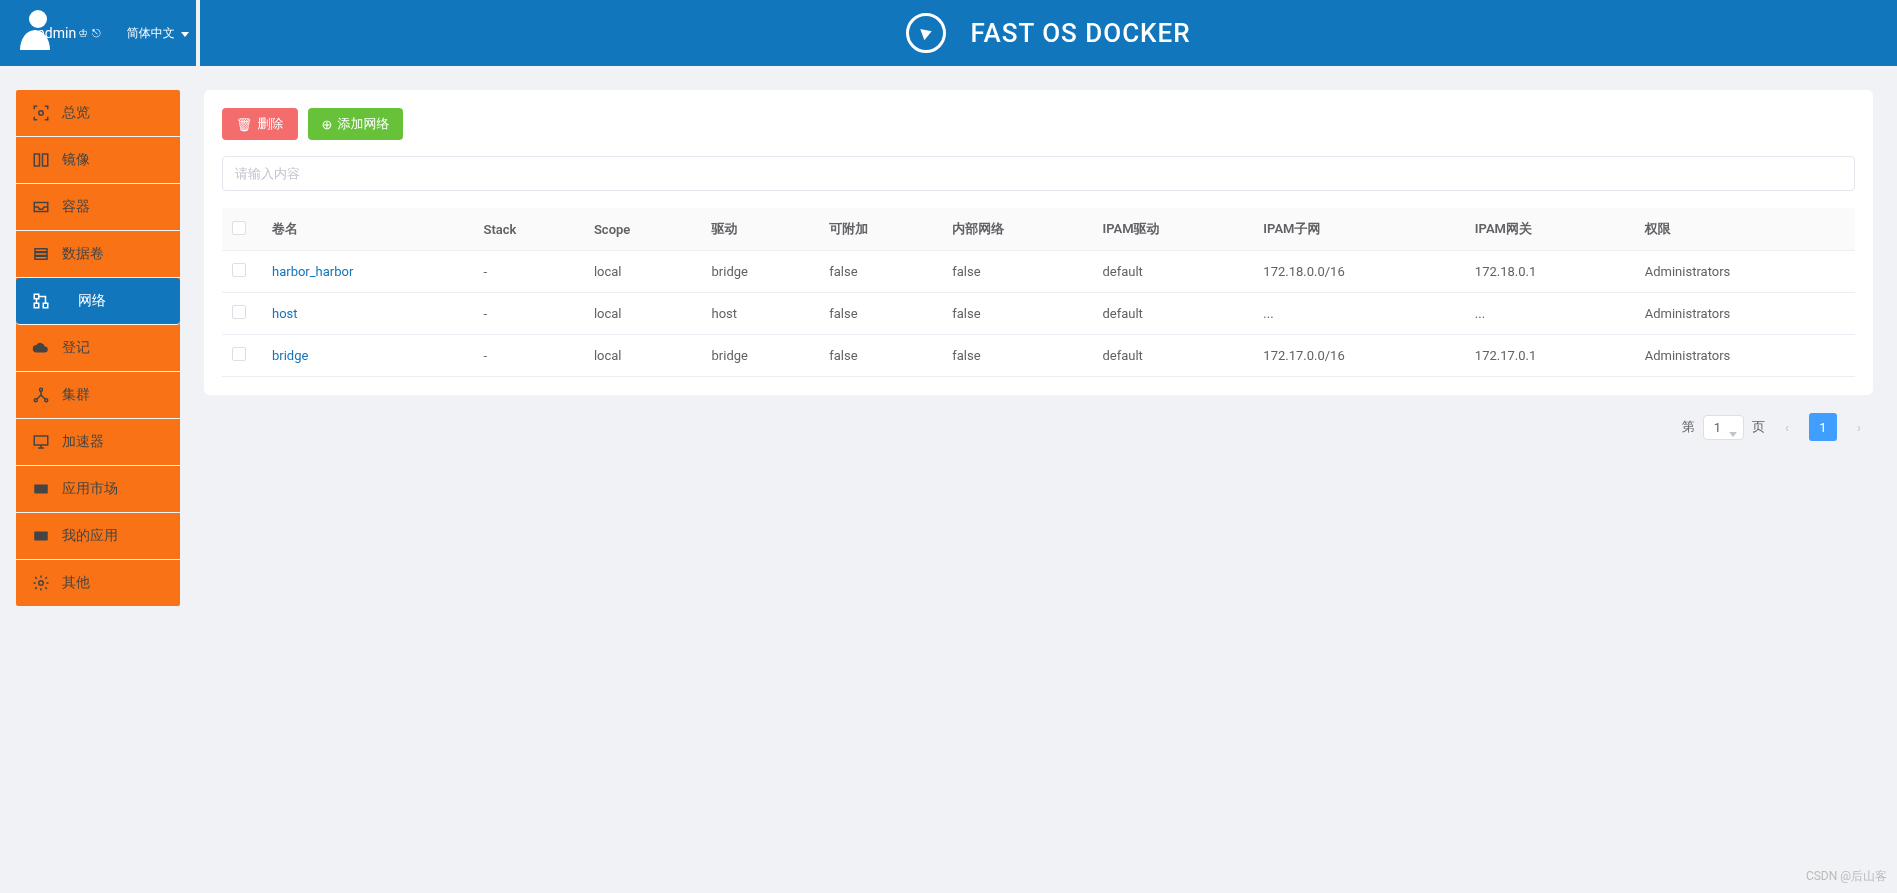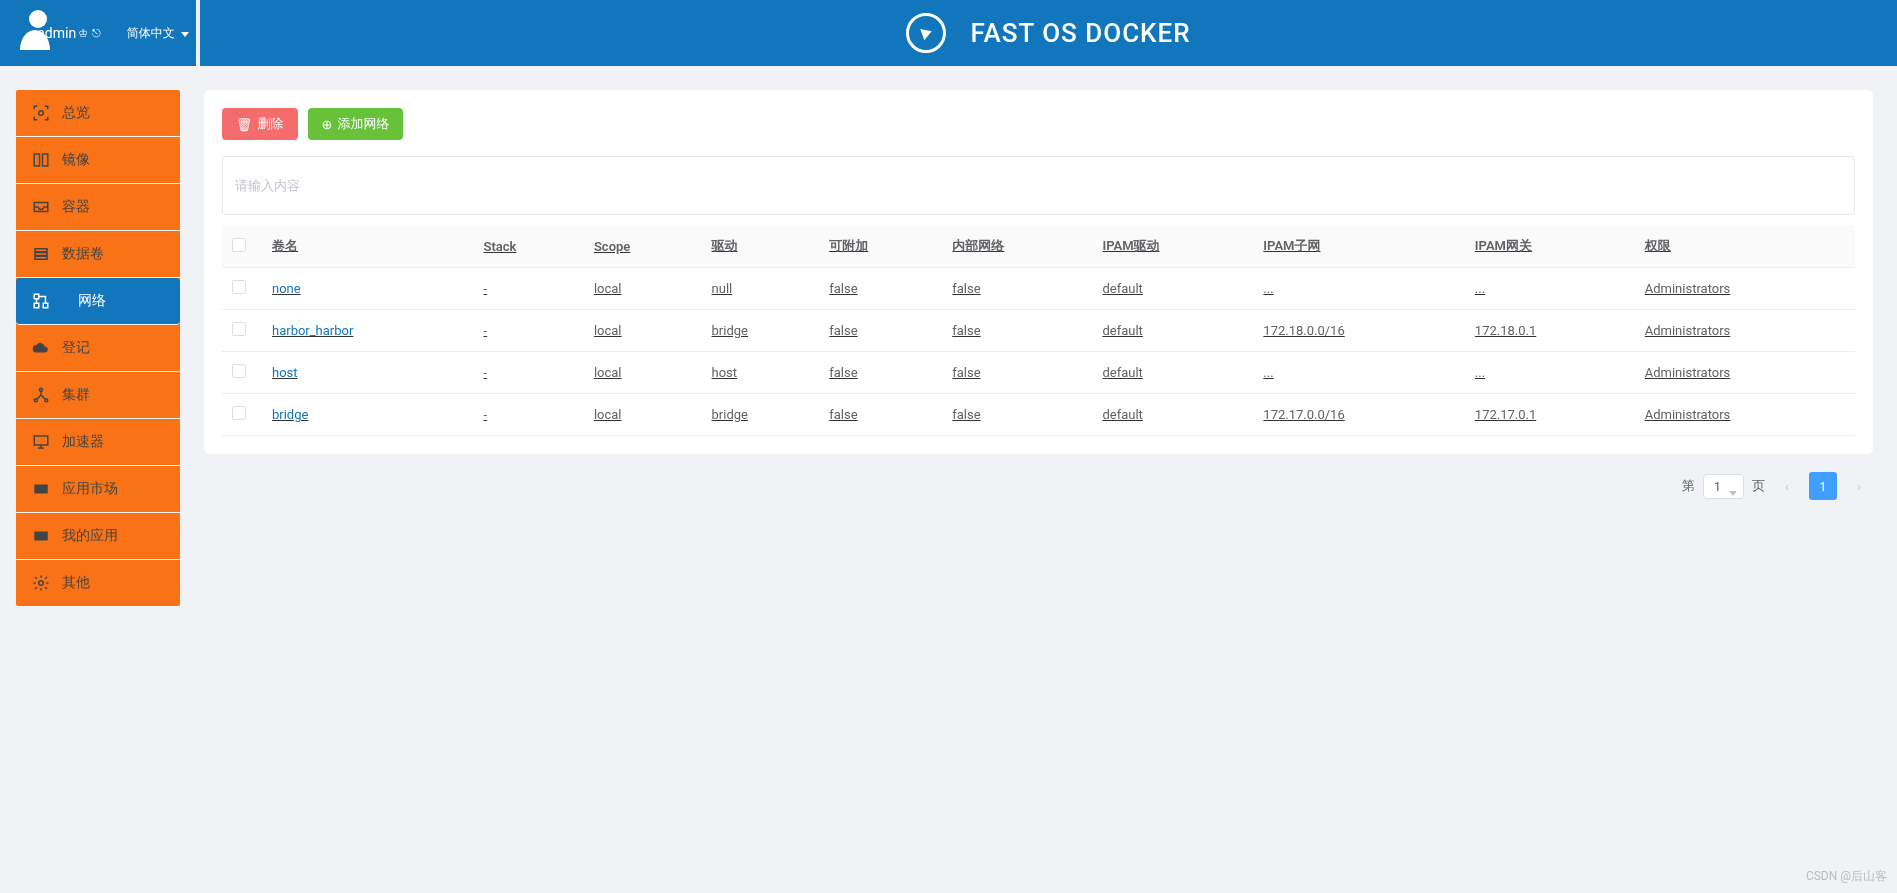--- a/index.html
+++ b/index.html
@@ -22,23 +22,23 @@
 .side-item { display: flex; align-items: center; gap: 12px; padding: 14px 16px; color: #444; cursor: pointer; border-bottom: 1px solid #f5f5f5; font-size: 14px; }
 .side-item:last-child { border-bottom: none; }
 .side-item.active { background: #1276bc; color: #fff; border-radius: 4px; gap: 28px; }
 .side-icon { width: 18px; height: 18px; display: inline-flex; align-items: center; justify-content: center; flex-shrink: 0; }
 .main { flex: 1; padding: 24px 24px 0 8px; }
 .panel { background: #fff; border-radius: 6px; padding: 18px; }
 .toolbar { display: flex; gap: 10px; margin-bottom: 16px; }
 .btn { border: none; border-radius: 4px; padding: 7px 14px; font-size: 13px; color: #fff; cursor: pointer; display: inline-flex; align-items: center; gap: 5px; }
 .btn-danger { background: #f56c6c; }
 .btn-success { background: #67c23a; }
-.search-input { width: 100%; border: 1px solid #e4e7ed; border-radius: 4px; padding: 21px 12px; font-size: 13px; color: #606266; margin-bottom: 10px; }
+.search-input { width: 100%; border: 1px solid #e4e7ed; border-radius: 4px; padding: 9px 12px; font-size: 13px; color: #606266; margin-bottom: 17px; }
 .search-input::placeholder { color: #c0c4cc; }
-table { width: 100%; border-collapse: collapse; text-decoration: underline; }
+table { width: 100%; border-collapse: collapse; }
 th, td { text-align: left; padding: 12px 10px; font-size: 13px; border-bottom: 1px solid #ebeef5; }
 th { color: #606266; font-weight: 600; background: #fafafa; }
 td { color: #606266; }
 .link { color: #1276bc; cursor: pointer; }
 .checkbox { width: 14px; height: 14px; border: 1px solid #dcdfe6; border-radius: 2px; display: inline-block; background: #fff; cursor: pointer; }
 .pager { display: flex; justify-content: flex-end; align-items: center; gap: 8px; margin-top: 18px; font-size: 13px; color: #606266; }
 .page-select { border: 1px solid #dcdfe6; border-radius: 4px; padding: 4px 22px 4px 10px; font-size: 13px; background: #fff; color: #606266; position: relative; cursor: pointer; }
 .page-btn { width: 28px; height: 28px; display: inline-flex; align-items: center; justify-content: center; border-radius: 3px; color: #c0c4cc; cursor: pointer; }
 .page-num { width: 28px; height: 28px; display: inline-flex; align-items: center; justify-content: center; border-radius: 3px; background: #409eff; color: #fff; font-size: 13px; }
 .watermark { position: fixed; right: 10px; bottom: 8px; color: #bbb; font-size: 12px; margin-top: 36px; }
@@ -201,33 +201,20 @@
               <th>内部网络</th>
               <th>IPAM驱动</th>
               <th>IPAM子网</th>
               <th>IPAM网关</th>
               <th>权限</th>
             </tr>
           </thead>
         <tbody id="tbody">
             <tr>
               <td><span class="checkbox"></span></td>
-              <td><span class="link">none</span></td>
-              <td>-</td>
-              <td>local</td>
-              <td>null</td>
-              <td>false</td>
-              <td>false</td>
-              <td>default</td>
-              <td>...</td>
-              <td>...</td>
-              <td>Administrators</td>
-            </tr>
-            <tr>
-              <td><span class="checkbox"></span></td>
               <td><span class="link">harbor_harbor</span></td>
               <td>-</td>
               <td>local</td>
               <td>bridge</td>
               <td>false</td>
               <td>false</td>
               <td>default</td>
               <td>172.18.0.0/16</td>
               <td>172.18.0.1</td>
               <td>Administrators</td>

